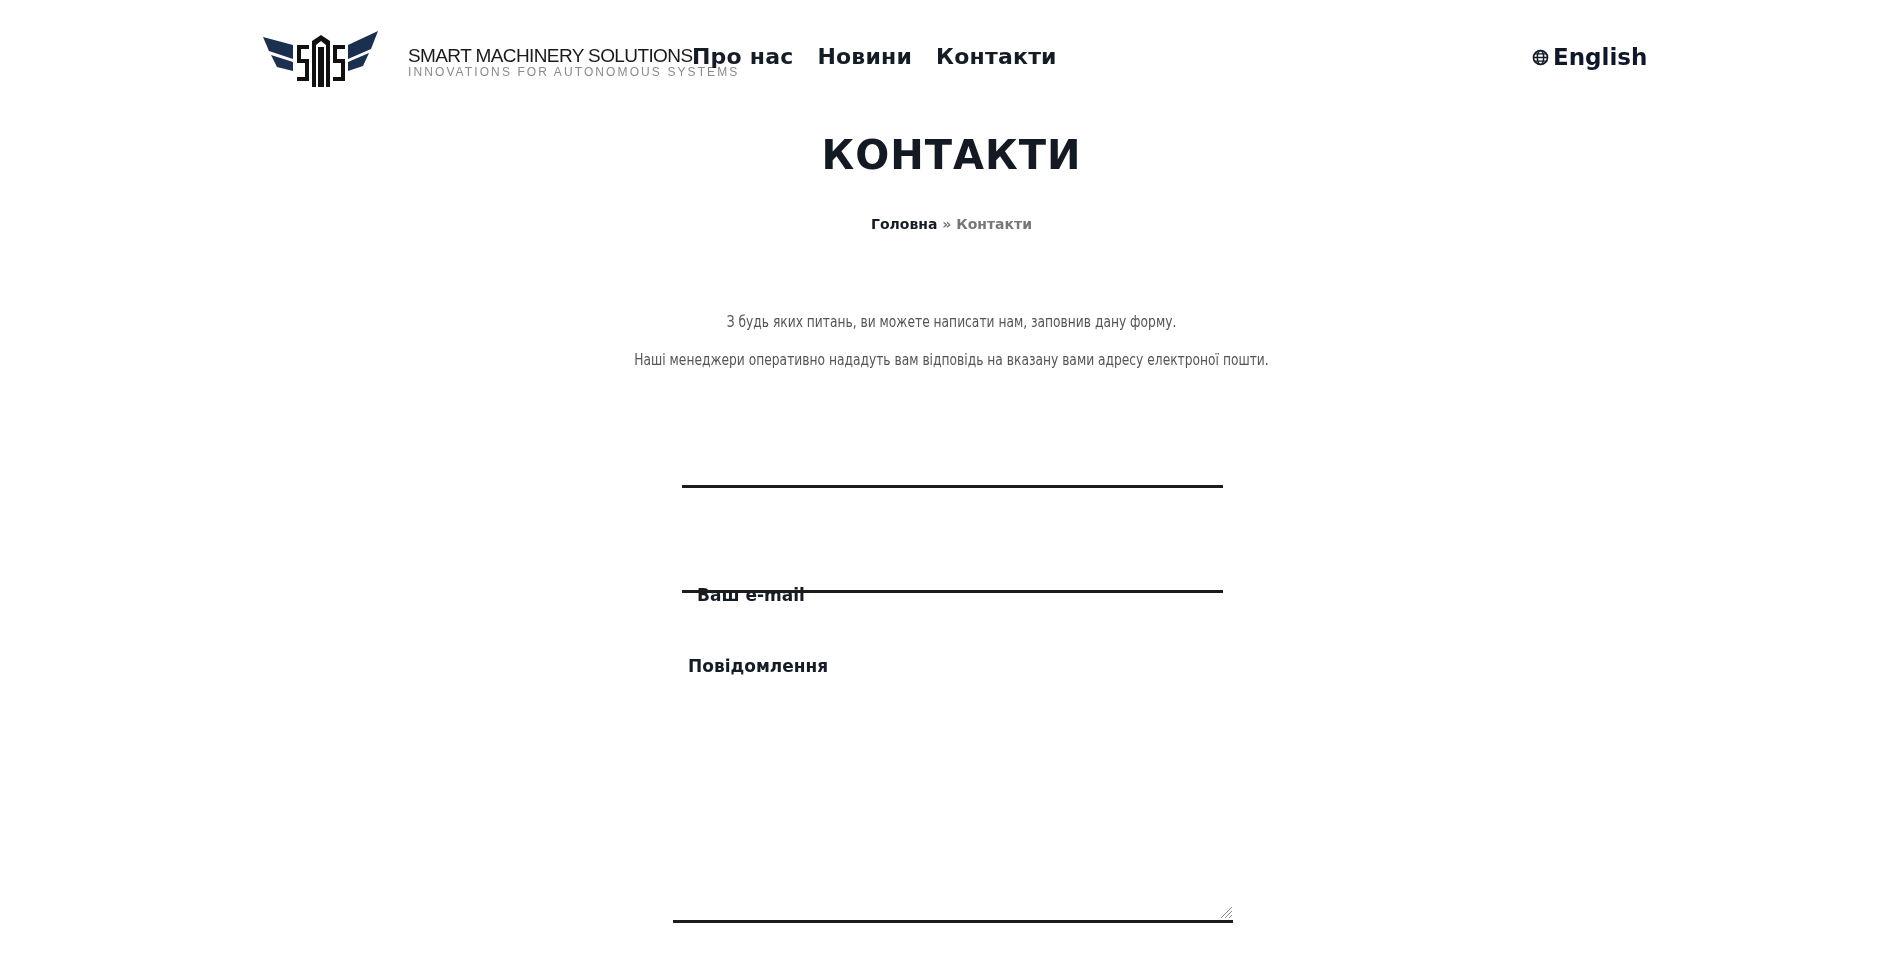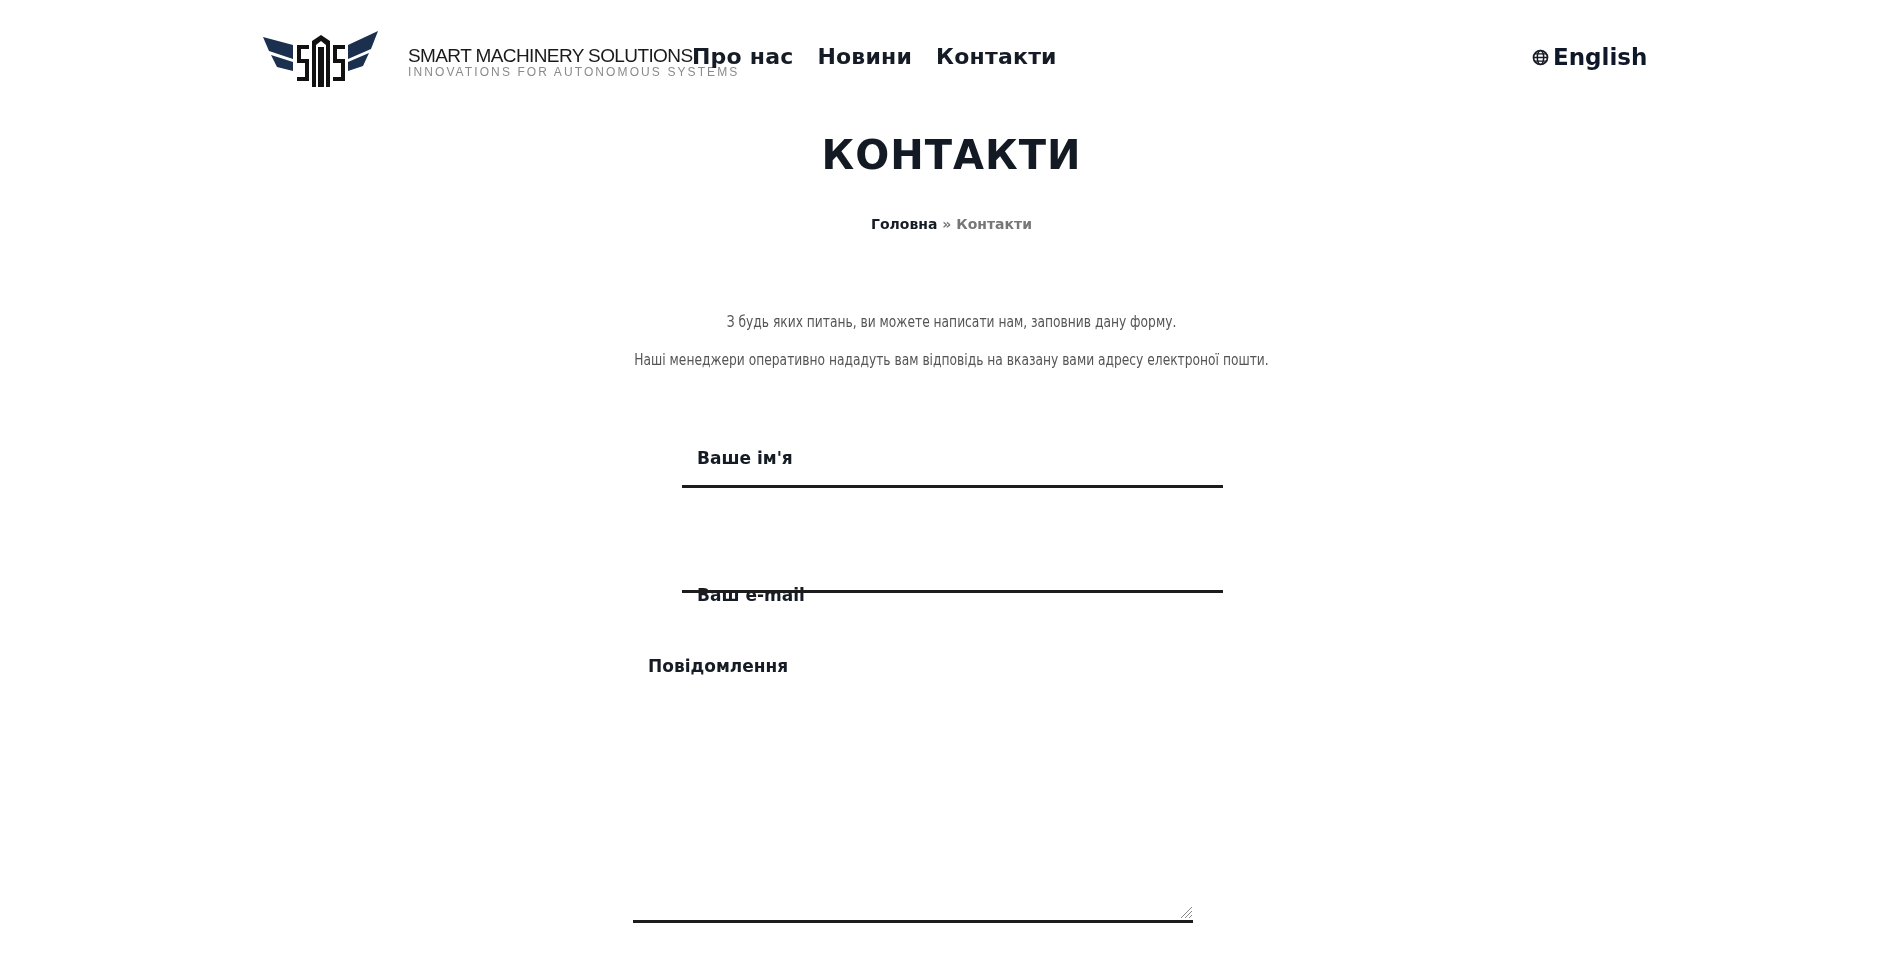--- a/index.html
+++ b/index.html
@@ -70,30 +70,29 @@
   <a href="#" class="home" style="text-decoration:none">Головна</a>
   <span class="sep">»</span>
   <span class="current">Контакти</span>
 </div>
 
 <div class="intro" style="top:313px;">З будь яких питань, ви можете написати нам, заповнив дану форму.</div>
 <div class="intro" style="top:351px;">Наші менеджери оперативно нададуть вам відповідь на вказану вами адресу електроної пошти.</div>
 
 <form>
   <div class="field" style="left:682px; top:446px; width:541px; height:42px;">
-    <input type="text" style="padding-left: 15px; height: 24px;" placeholder="Ваше ім'я">
     <div class="underline"></div>
   </div>
 
   <div class="field" style="left:682px; top:551px; width:541px; height:42px;">
     <input type="email" style="padding-left: 15px; height: 24px; margin-top: 32px;" placeholder="Ваш e-mail">
     <div class="underline"></div>
   </div>
 
-  <div class="field" style="left:633px; top:656px; width:560px; height:267px;">
+  <div class="field" style="left:673px; top:656px; width:560px; height:267px;">
     <textarea style="padding-left: 15px; height: 250px; resize: none;" placeholder="Повідомлення"></textarea>
     <svg class="resize" viewBox="0 0 14 14">
       <line x1="13" y1="2" x2="2" y2="13" stroke="#888" stroke-width="1"></line>
       <line x1="13" y1="6" x2="6" y2="13" stroke="#888" stroke-width="1"></line>
       <line x1="13" y1="10" x2="10" y2="13" stroke="#888" stroke-width="1"></line>
     </svg>
     <div class="underline"></div>
   </div>
 </form>
 

